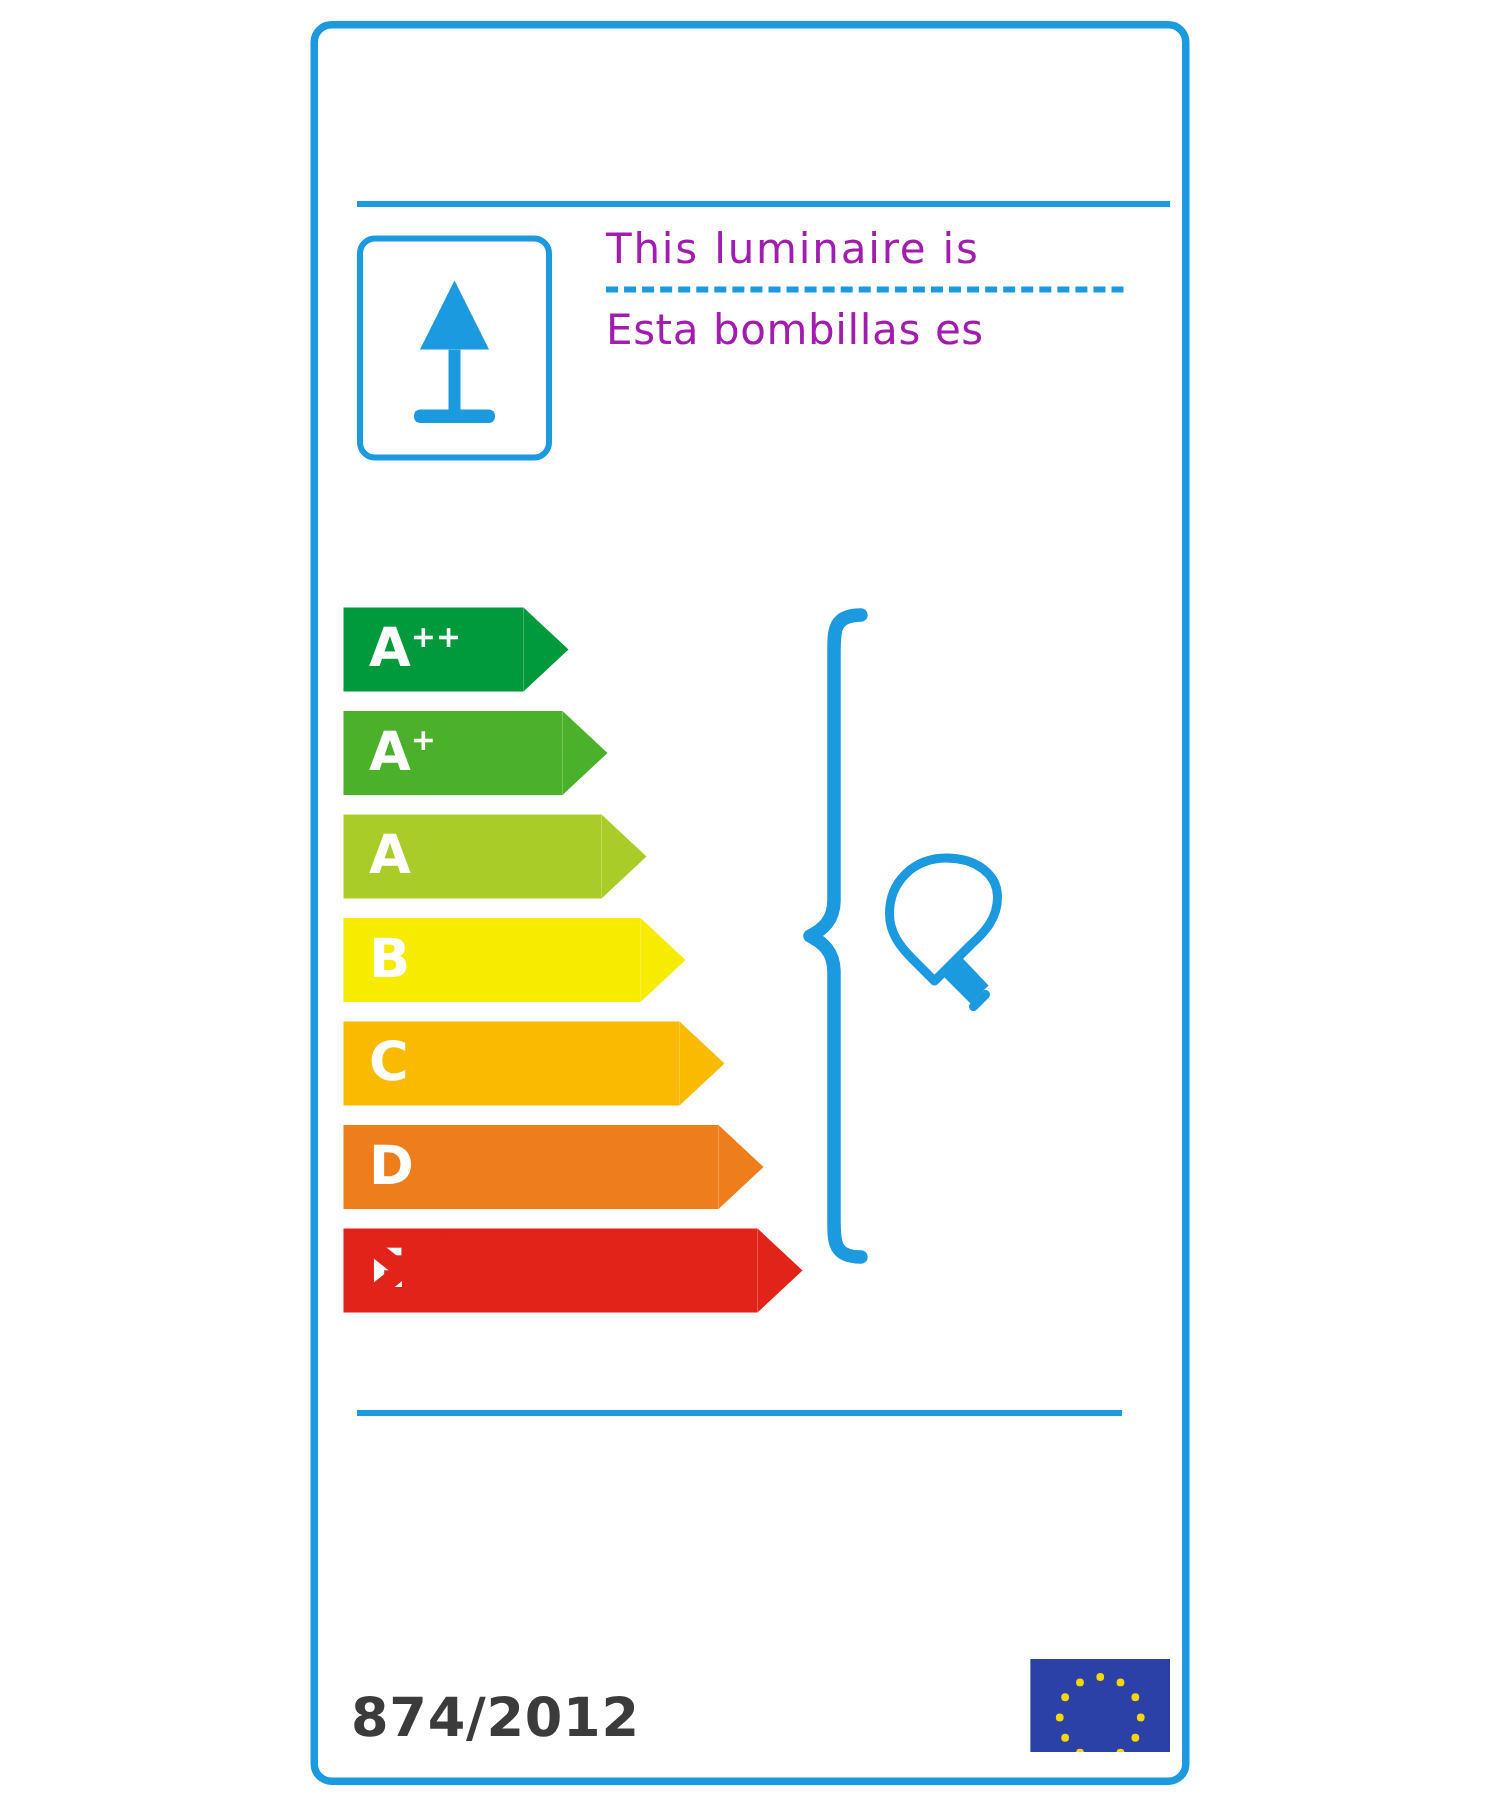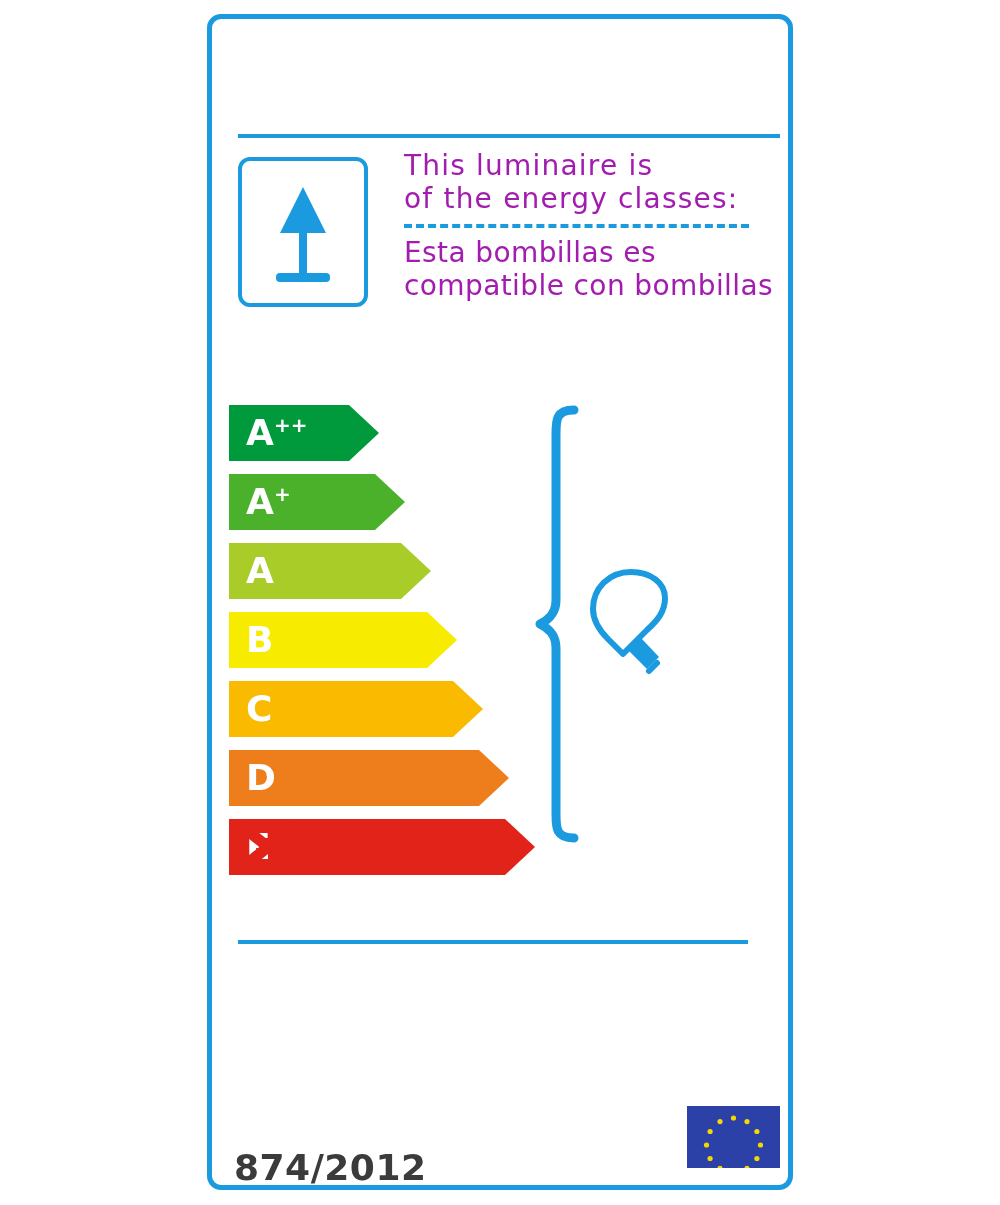--- a/index.html
+++ b/index.html
@@ -163,21 +163,20 @@
 
   
   .reg-number {
     position: absolute;
     left: 22px;
     top: 1106px;
     font-size: 36px;
     font-weight: bold;
     color: #3b3b3b;
     letter-spacing: 0.5px;
-    margin-top: 22px;
   }
   .eu-flag {
     position: absolute;
     left: 475px;
     top: 1087px;
     width: 93px;
     height: 62px;
     background: #2b41a8;
   }
 </style>
@@ -193,24 +192,22 @@
     <div class="lamp-icon-box">
       <svg width="122" height="142" viewBox="0 0 122 142" xmlns="http://www.w3.org/2000/svg">
         <path d="M61 26 L38 72 L84 72 Z" fill="#1b9ae0"></path>
         <rect x="57" y="72" width="8" height="42" fill="#1b9ae0"></rect>
         <rect x="34" y="112" width="54" height="9" rx="4" fill="#1b9ae0"></rect>
       </svg>
     </div>
 
     <div class="header-text">
       <div class="hdr-line hdr-en">This luminaire is</div>
-      <div class="hdr-line hdr-en">of the energy classes:</div>
       <div class="dash-sep"></div>
       <div class="hdr-line">Esta bombillas es</div>
-      <div class="hdr-line">compatible con bombillas</div>
     </div>
   </div>
 
   <div class="bars" id="bars">
       <div class="bar-row">
         <div class="bar">
           <div class="bar-body" style="background: rgb(0, 154, 61); width: 120px;">
             <span class="bar-label">A<sup>++</sup></span>
           </div>
           <div class="bar-tip" style="border-left: 30px solid rgb(0, 154, 61);"></div>

